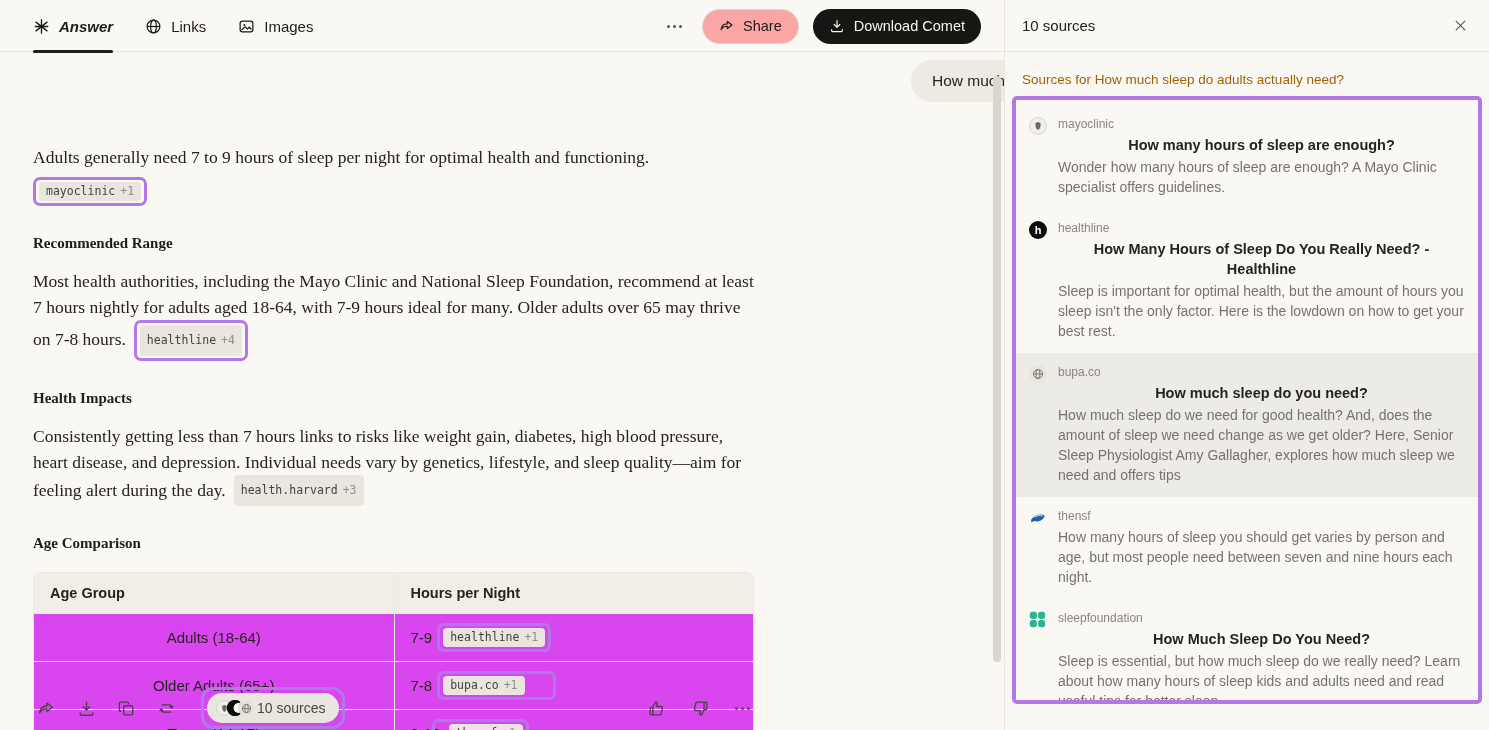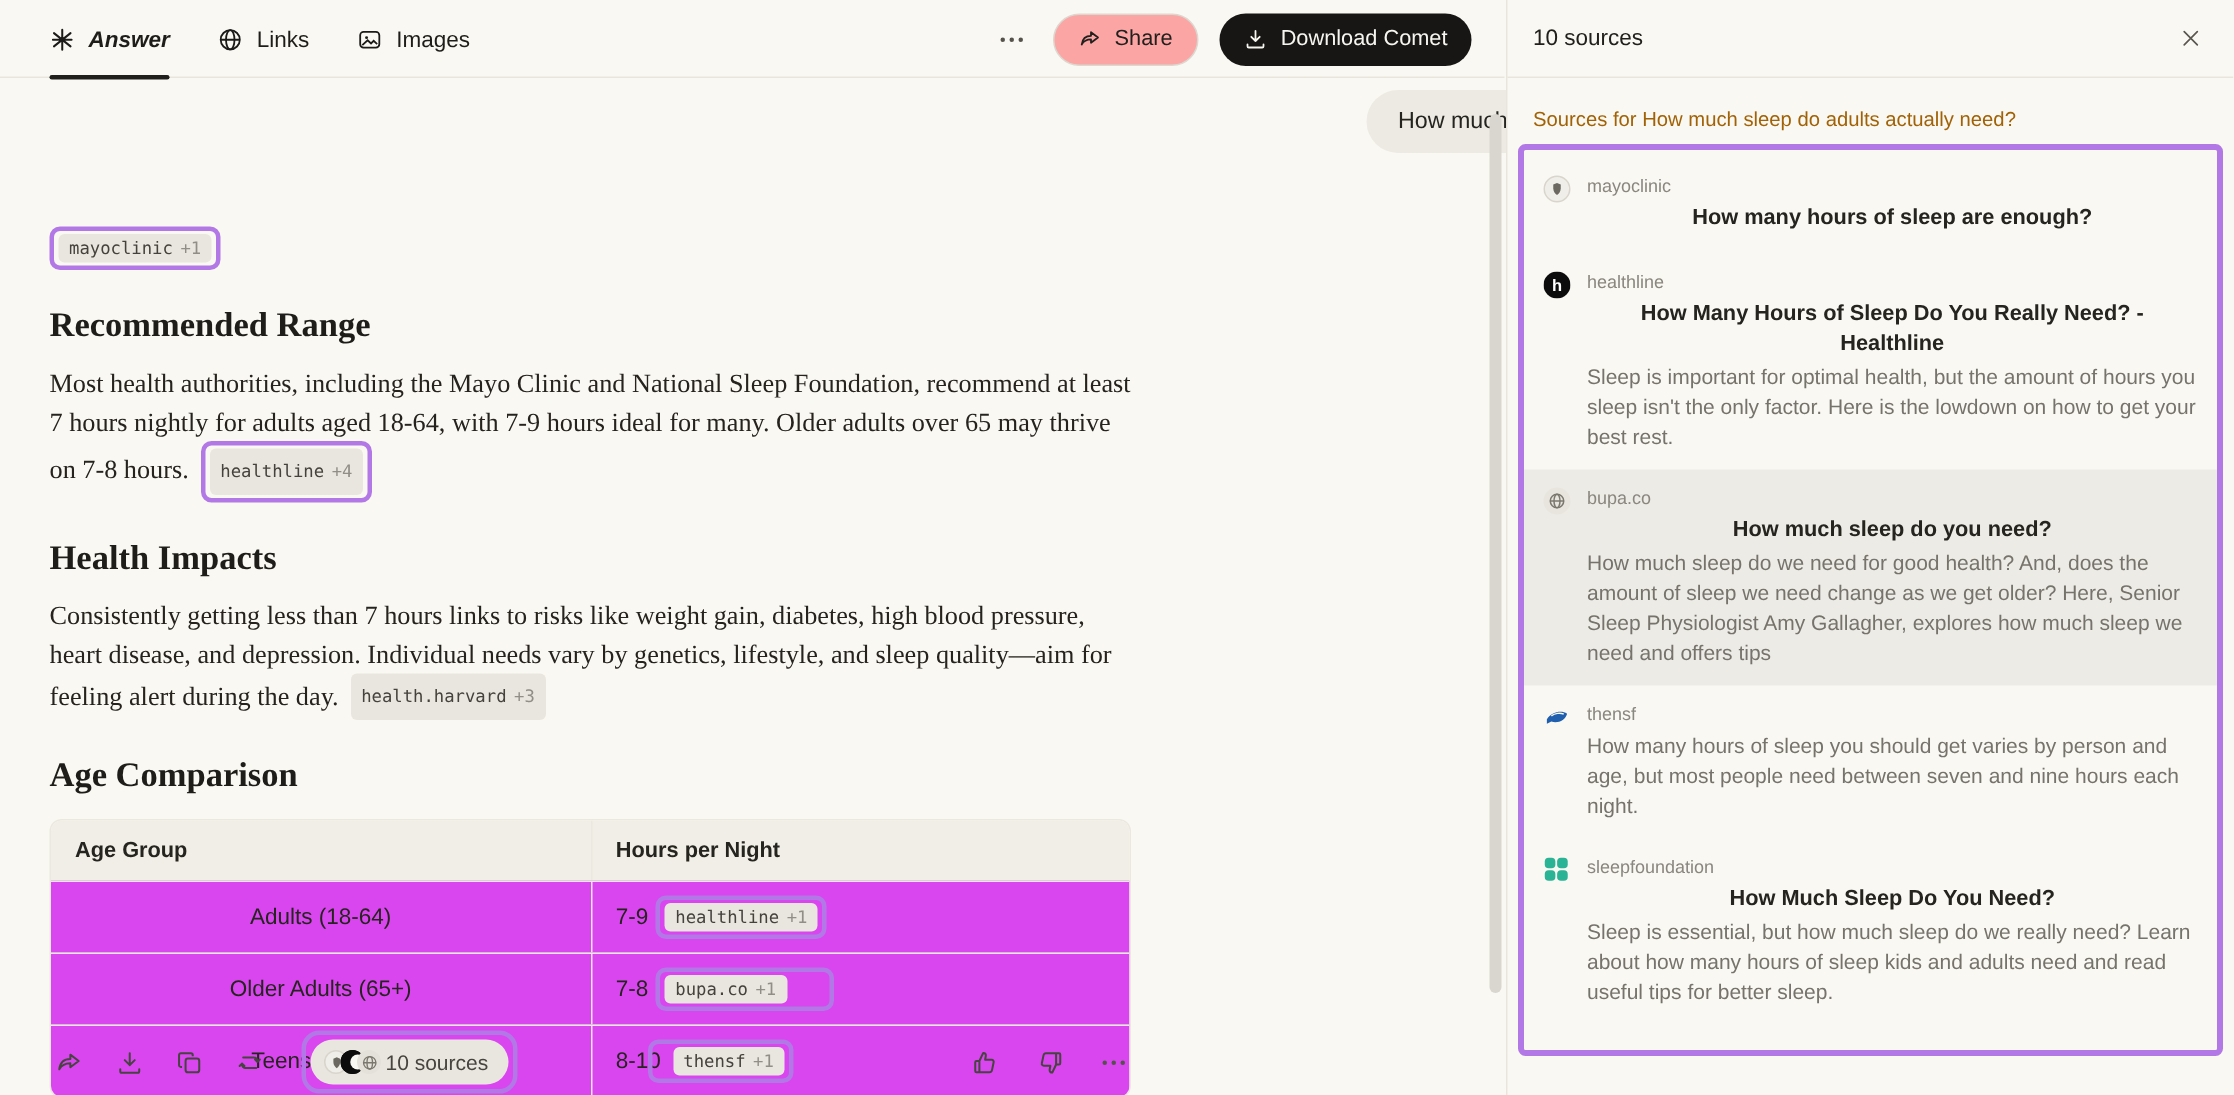--- a/index.html
+++ b/index.html
@@ -17,21 +17,21 @@
   .topbar-right { position:absolute; right:22px; top:0; height:52px; display:flex; align-items:center; gap:14px; }
   .dots { display:flex; gap:3px; padding:8px 6px; cursor:pointer; }
   .dots i { width:3px; height:3px; border-radius:50%; background:#55524c; }
   .btn-share { display:flex; align-items:center; gap:8px; height:35px; padding:0 16px; border:1px solid #dbd8d0; border-radius:18px; background:#fca5a5; font-size:14.5px; color:#22201c; cursor:pointer; }
   .btn-dark { display:flex; align-items:center; gap:9px; height:35px; padding:0 16px; border-radius:18px; background:#171614; color:#f7f5f0; font-size:14.5px; cursor:pointer; }
 
   
   .bubble { position:absolute; top:60px; right:250px; background:#eceae3; border-radius:21px; padding:12px 21px; font-size:15.5px; color:#26241f; }
   .content { position:absolute; left:33px; top:144px; width:721px; font-family:"Liberation Serif",serif; }
   .content p { font-size:17.5px; line-height:26px; color:#26231e; }
-  .content h2 { font-size:23px; line-height:26px; color:#1f1d19; margin:24px 0 12px; font-weight:700; }
+  .content h2 { font-size:15px; line-height:26px; color:#1f1d19; margin:24px 0 12px; font-weight:700; }
   .chip { display:inline-flex; align-items:center; background:#e9e6df; border-radius:4px; padding:2px 7px 3px; font-family:"DejaVu Sans Mono",monospace; font-size:11.5px; color:#45423d; white-space:nowrap; vertical-align:2px; }
   .chip .more { color:#918e87; margin-left:5px; }
   .hl { display:inline-flex; border:3px solid #b278e6; border-radius:7px; padding:2px 3px; vertical-align:middle; }
   .chipline { margin-top:7px; }
   .inlinegap { margin-left:8px; }
 
   
   table.age { width:721px; border-collapse:separate; border-spacing:0; margin-top:16px; font-family:"Liberation Sans",sans-serif; border-radius:8px; overflow:hidden; border:1px solid #ebe8e0; }
   table.age th { background:#f1eee7; text-align:left; font-size:14.5px; font-weight:700; color:#26241f; padding:12px 16px; width:50%; }
   table.age th + th, table.age td + td { border-left:1px solid #ebe8e0; }
@@ -128,20 +128,21 @@
           </svg>
       </span>
       <span>Download Comet</span>
     </div>
   </div>
 </div>
 
 <div class="bubble">How much sleep do adults actually need?</div>
 
 <div class="content">
+  <p>Adults generally need 7 to 9 hours of sleep per night for optimal health and functioning.</p>
   <div class="chipline">
     <span class="hl">
       <span class="chip">
           <span>mayoclinic</span>
           <span class="more">+1</span>
         </span>
     </span>
   </div>
 
   <h2>Recommended Range</h2>
@@ -297,20 +298,21 @@
 
     <div class="src-card">
       <span class="fav fav-circle" style="background:#f0eee8;border:1px solid #d8d5cd;">
         <svg width="10" height="10" viewBox="0 0 10 10">
             <path d="M5 1l2.5 1v2.5C7.5 6.5 6.5 8 5 9 3.5 8 2.5 6.5 2.5 4.5V2z" fill="#6b6862"></path>
           </svg>
       </span>
       <span>
         <div class="src-domain">mayoclinic</div>
         <div class="src-title">How many hours of sleep are enough?</div>
+        <div class="src-desc">Wonder how many hours of sleep are enough? A Mayo Clinic specialist offers guidelines.</div>
       </span>
     </div>
 
     <div class="src-card">
       <span class="fav">
         <svg width="18" height="18" viewBox="0 0 18 18">
             <circle cx="9" cy="9" r="9" fill="#0c0c0c"></circle>
             <text x="9" y="13" font-family="Liberation Sans,sans-serif" font-size="11" font-weight="bold" fill="#ffffff" text-anchor="middle">h</text>
           </svg>
       </span>

